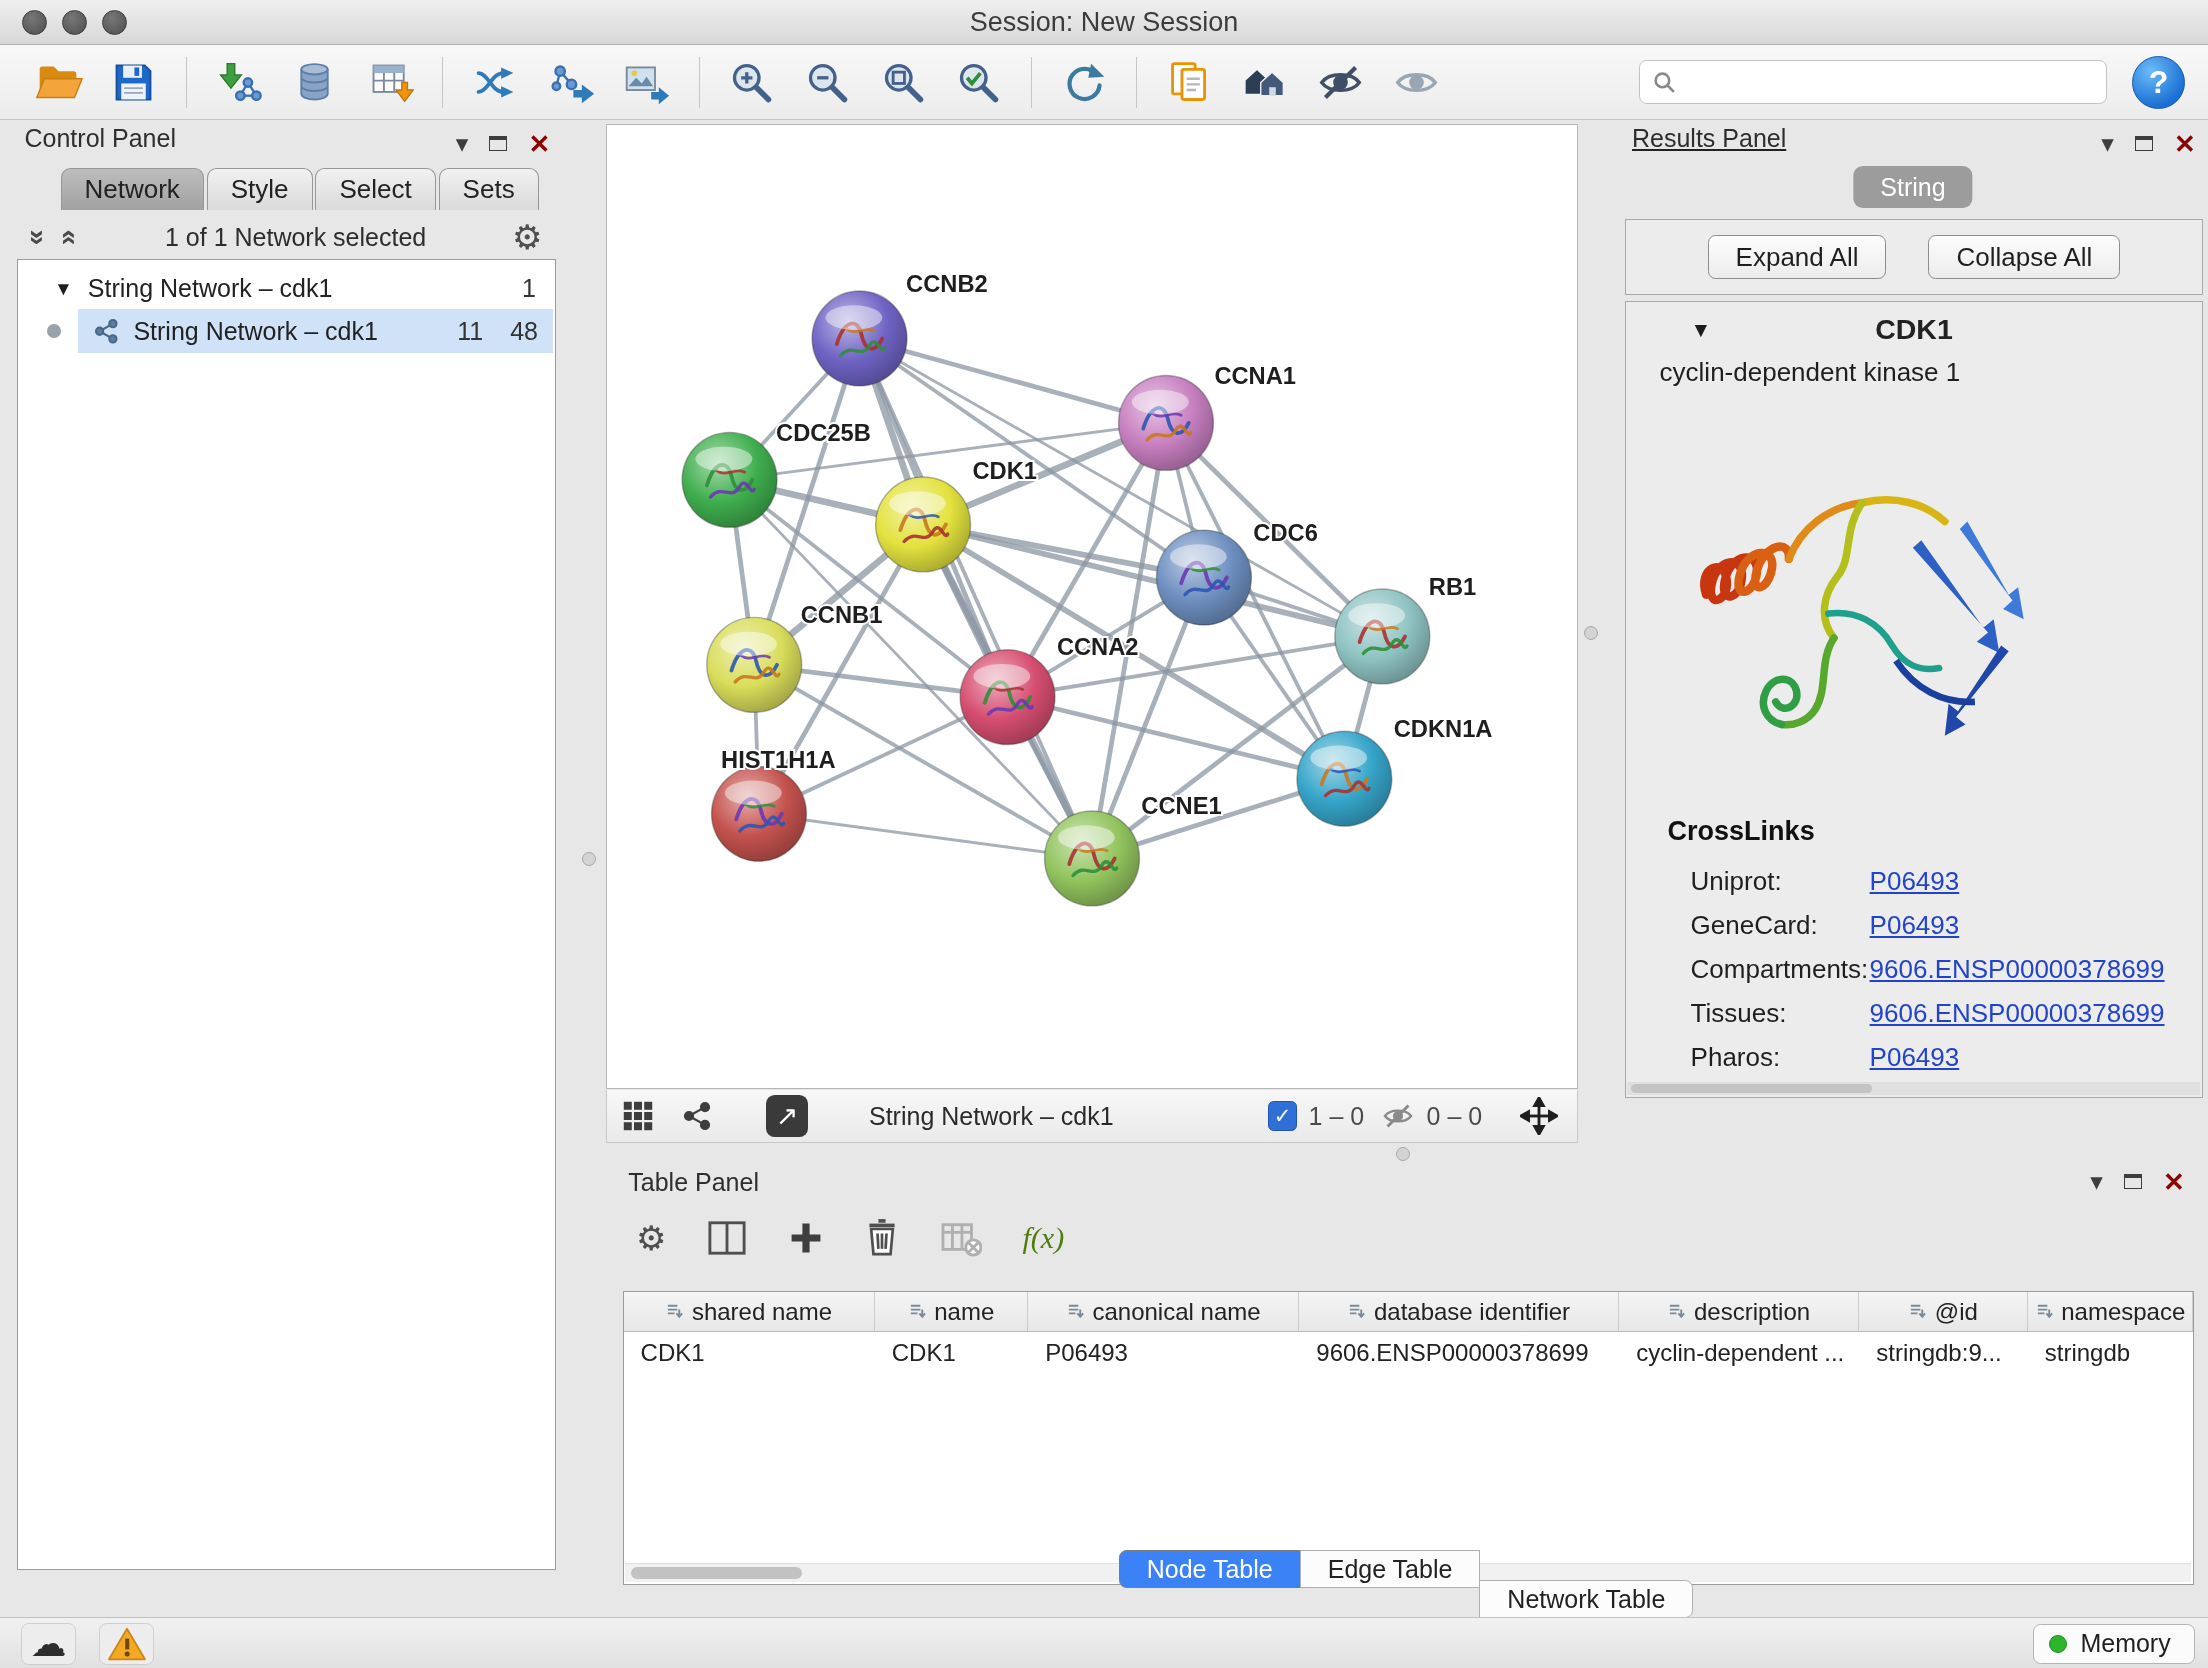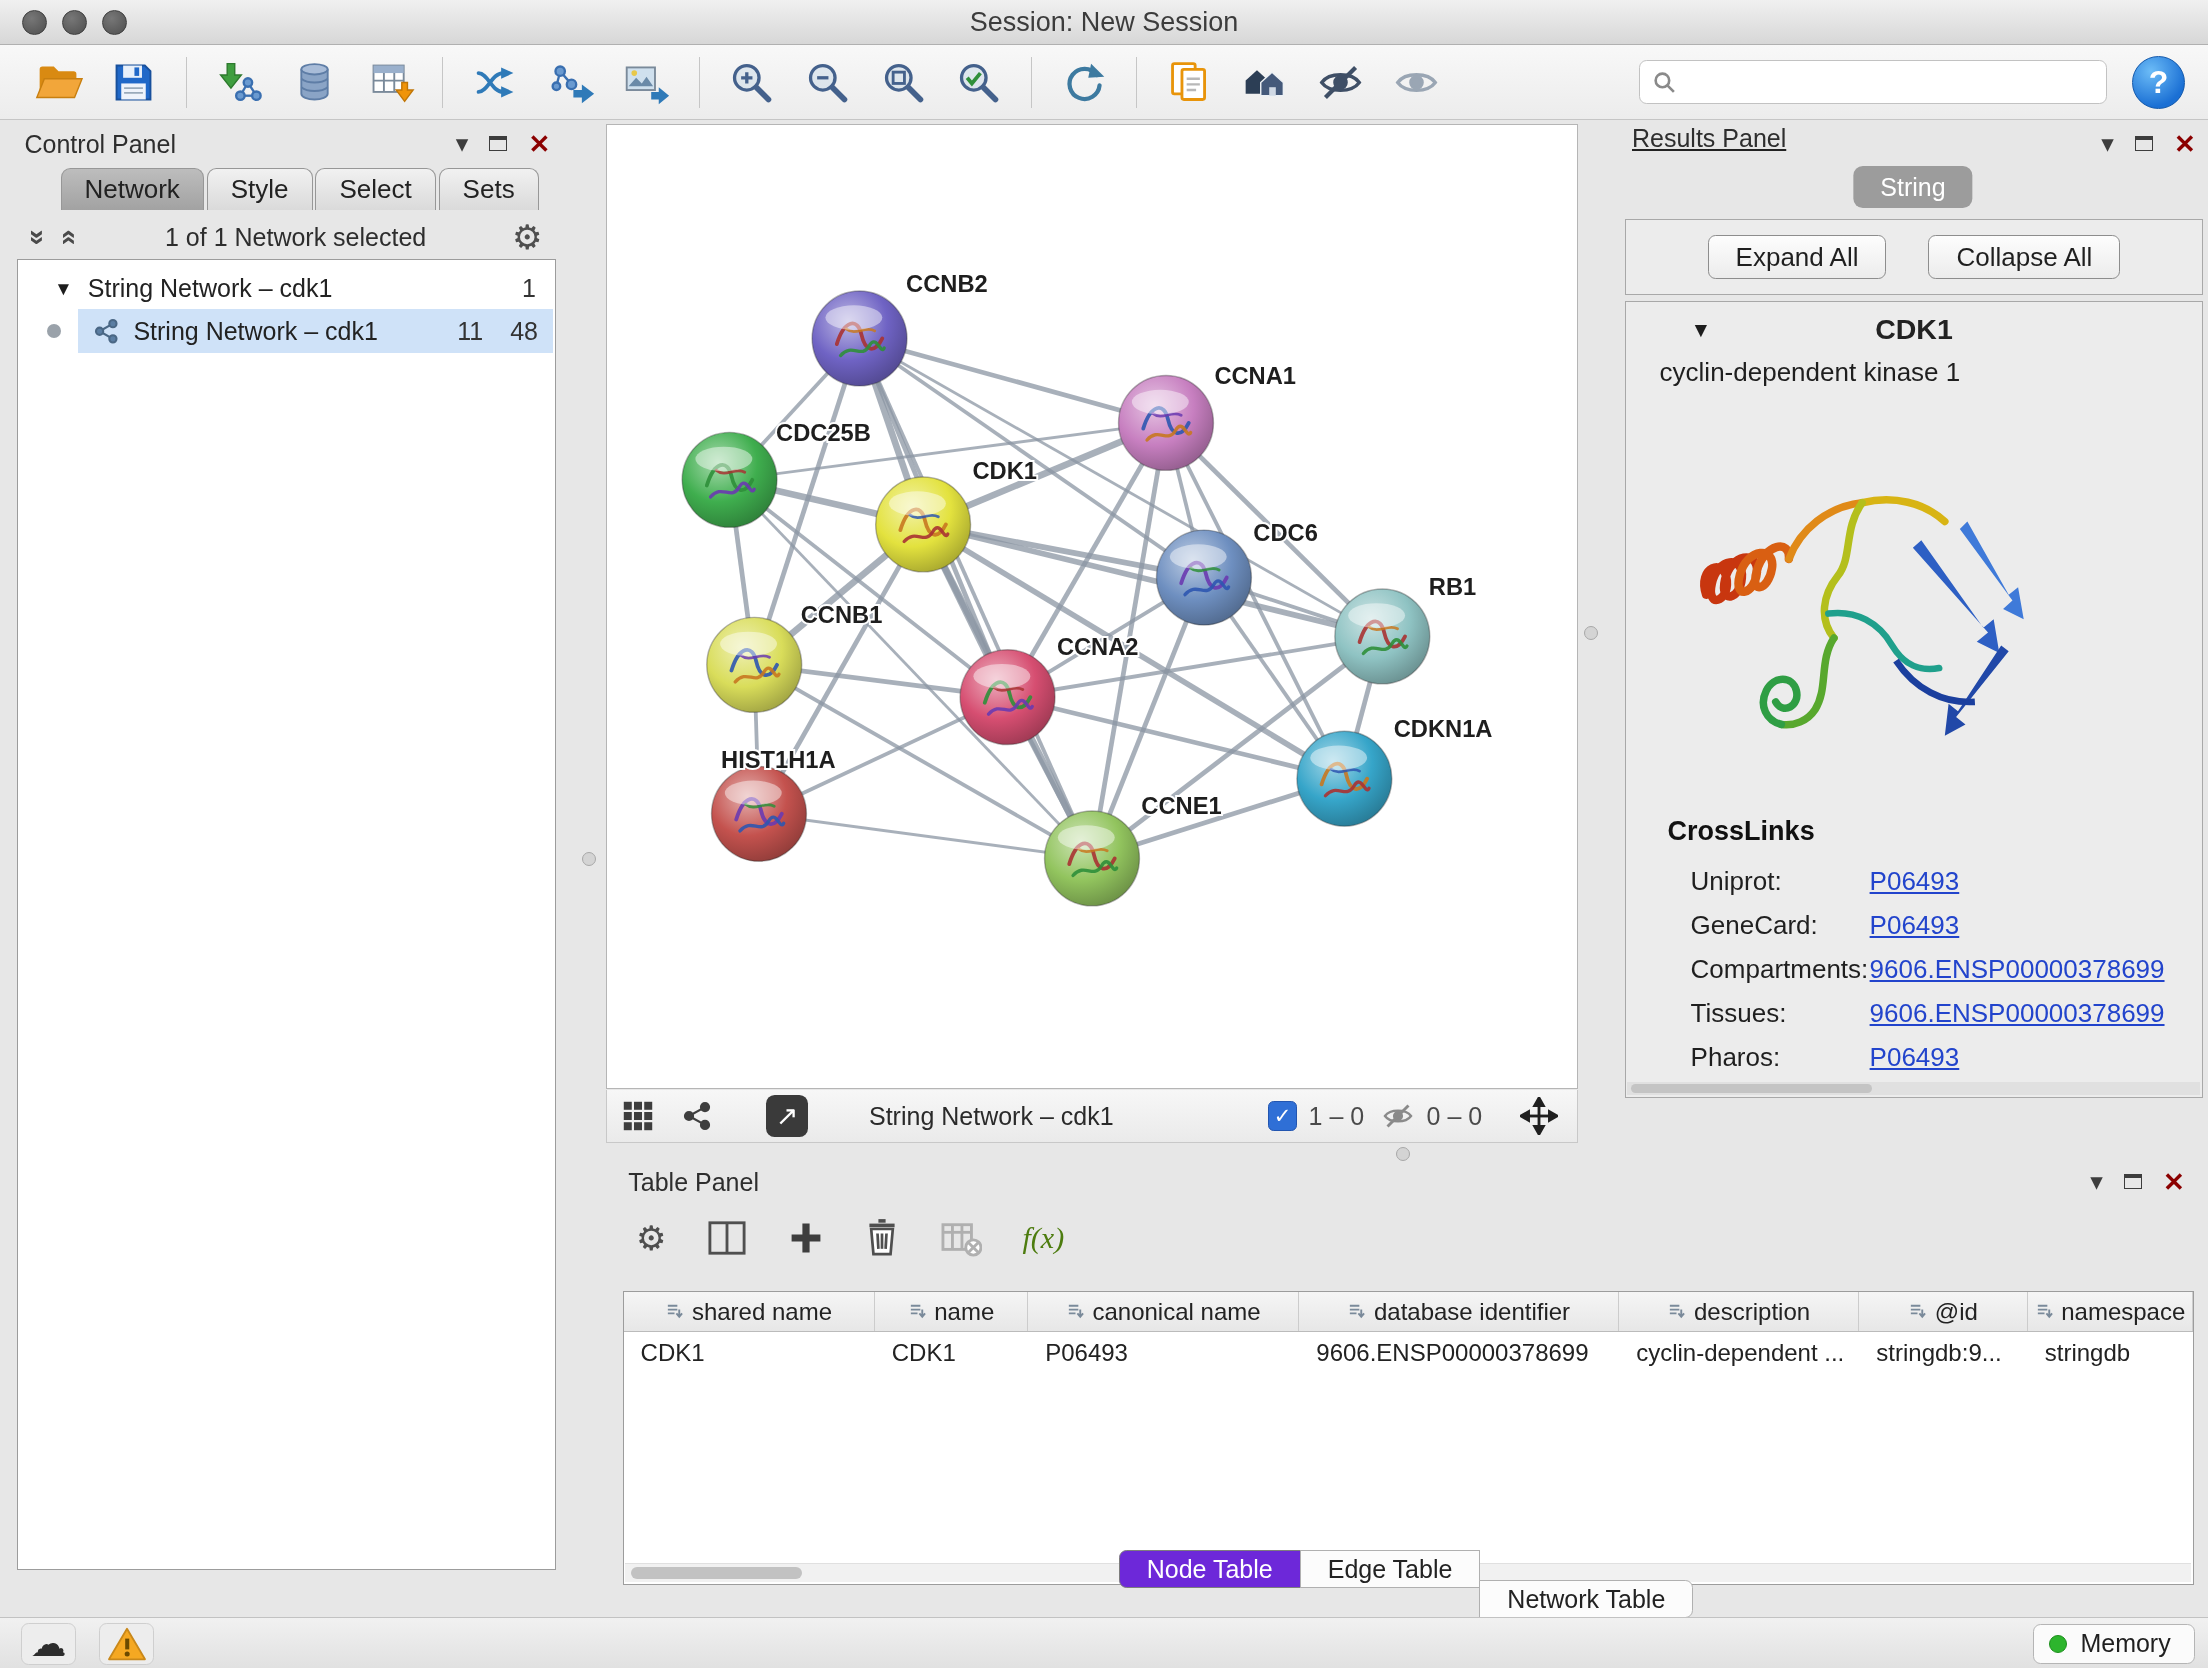--- a/index.html
+++ b/index.html
@@ -34,21 +34,21 @@
 
   
   .panel-title { font-size:25px; color:#2e2e2e; }
   .panel-icons { position:absolute; right:13.3px; top:3.8px; display:flex; gap:21px; align-items:center; height:32px; }
   .icon-caret { color:#3d3d3d; font-size:25px; line-height:25px; cursor:pointer; }
   .icon-max { width:18px; height:15px; border:1.9px solid #3d3d3d; border-top-width:4.8px; cursor:pointer; }
   .icon-close { color:#8b0000; font-weight:bold; font-size:26px; line-height:26px; cursor:pointer; }
 
   
   #control-panel { position:absolute; left:9.5px; top:124px; width:554px; height:1480px; }
-  .cp-header { position:relative; height:40px; padding-left:15px; display:flex; align-items:center; }
+  .cp-header { position:relative; height:40px; padding-left:15px; display:flex; align-items:flex-start; }
   .cp-tabs { position:absolute; left:51px; top:44px; height:42px; display:flex; }
   .tab { padding:0 23px; height:42px; line-height:40px; font-size:26px; color:#222;
     border:1px solid #979797; border-bottom:none; border-radius:9.5px 9.5px 0 0;
     background:linear-gradient(#f1f1f1,#dadada); margin-right:2.9px; cursor:pointer; }
   .tab.selected { background:linear-gradient(#bdbdbd,#a2a2a2); }
   .cp-toolbar { position:absolute; left:0; right:0; top:91px; height:44px; display:flex; align-items:center; padding:0 21px; }
   .chev { display:inline-block; font-size:28.5px; font-weight:bold; color:#4a4a4a; cursor:pointer; }
   .chev.down { transform:rotate(90deg); }
   .chev.up { transform:rotate(90deg); margin-left:17px; }
   .cp-status { flex:1; text-align:center; font-size:25px; color:#2d2d2d; }
@@ -95,21 +95,21 @@
   .trow { display:flex; height:42px; align-items:center; font-size:24px; }
   .td { padding-left:17px; overflow:hidden; white-space:nowrap; }
   .col0{width:252px}.col1{width:154px}.col2{width:272px}.col3{width:321px}.col4{width:241px}.col5{width:169px}.col6{width:166px}
   .tp-hscroll { position:absolute; left:1.9px; right:1.9px; bottom:1.9px; height:19px; background:#f1f1f1; border-top:1px solid #e0e0e0; }
   .tp-thumb { position:absolute; left:5.7px; top:2.9px; width:171px; height:12.4px; background:#c2c2c2; border-radius:6.7px; cursor:pointer; }
   .tp-tabs { position:absolute; left:0; right:0; top:388px; height:40px; display:flex; justify-content:center; }
   .ttab { height:38px; line-height:36px; padding:0 27px; border:1px solid #b0b0b0; background:#fcfcfc;
     font-size:25px; color:#222; margin-left:-1px; cursor:pointer; }
   .ttab:first-child { border-radius:7.6px 0 0 7.6px; }
   .ttab:last-child { border-radius:0 7.6px 7.6px 0;margin-top:30px; }
-  .ttab.selected { background:#6d28d9; color:#fff; border-color:#7d7d7d; }
+  .ttab.selected { background:#3b82f6; color:#fff; border-color:#7d7d7d; }
 
   
   #results-panel { position:absolute; left:1617px; top:124px; width:592px; height:1023px; }
   .rp-header { position:relative; height:40px; padding-left:15px; display:flex; align-items:flex-start;text-decoration:underline; }
   .rp-badge { position:absolute; top:42px; left:50%; transform:translateX(-50%);
     background:#9c9c9c; color:#fff; font-size:25px; padding:6.7px 27px; border-radius:9.5px; cursor:pointer; }
   .rp-actions { position:absolute; top:95px; left:7.6px; right:5.7px; height:76px; border:1px solid #a8a8a8;
     background:#ececec; display:flex; align-items:center; justify-content:center; gap:42px; }
   .rp-btn { height:44px; padding:0 27px; font-size:26px; color:#1f1f1f;
     background:linear-gradient(#fdfdfd,#ececec); border:1px solid #8d8d8d; border-radius:7.6px; cursor:pointer; }

